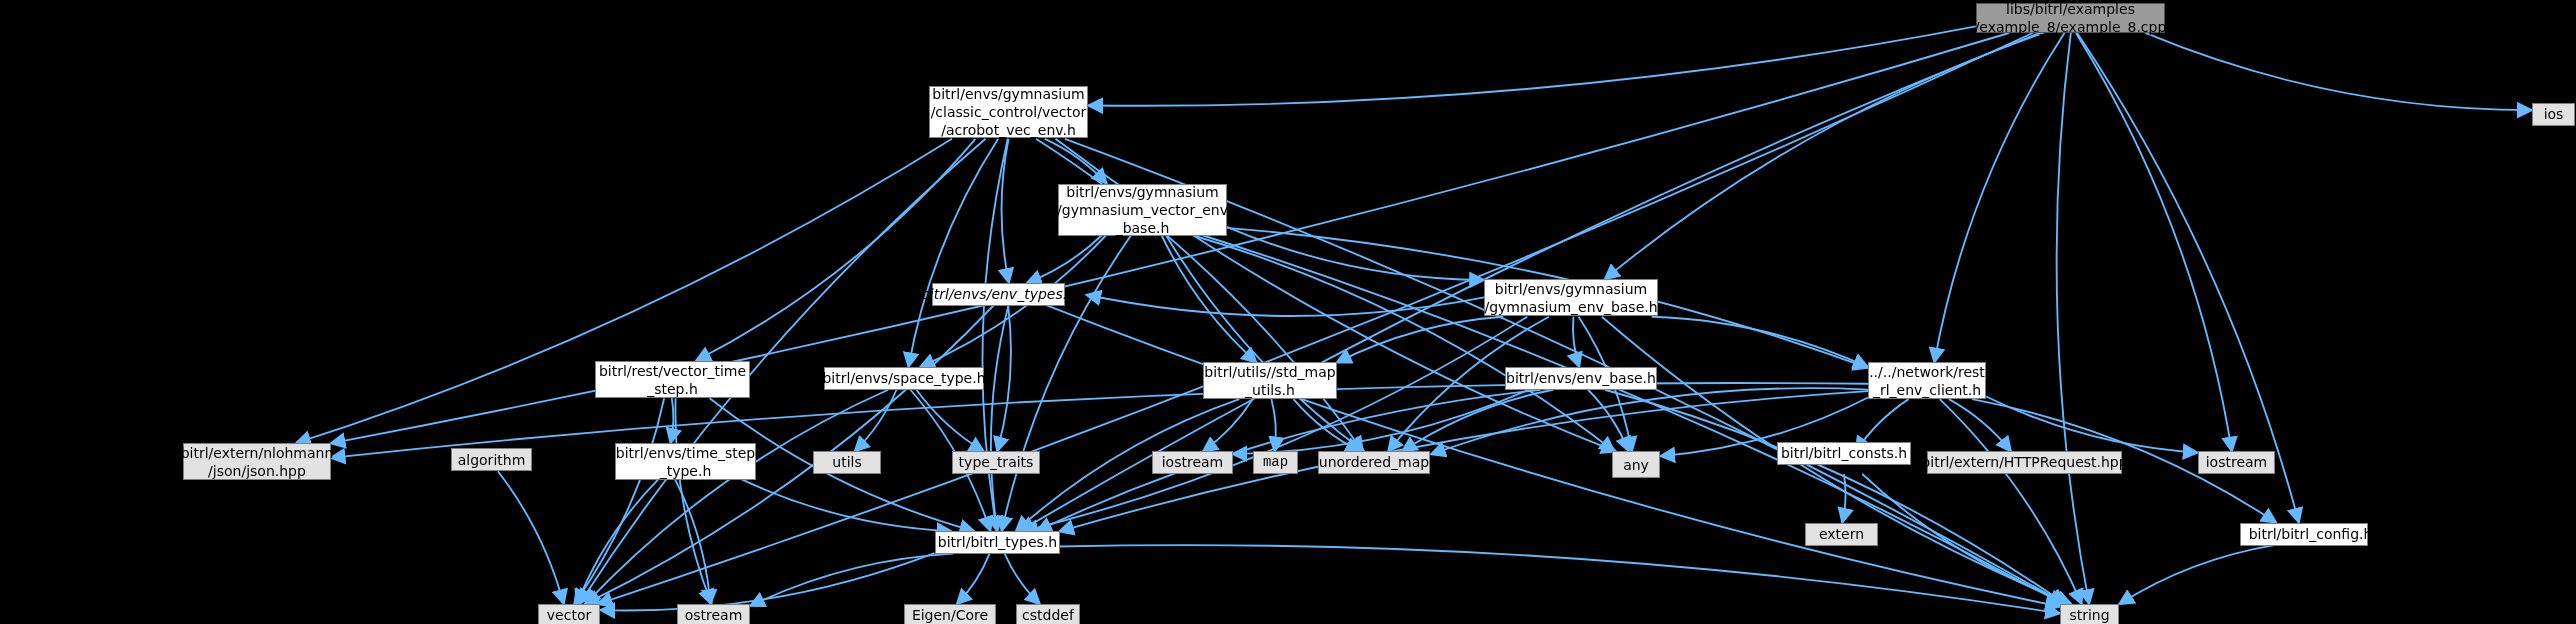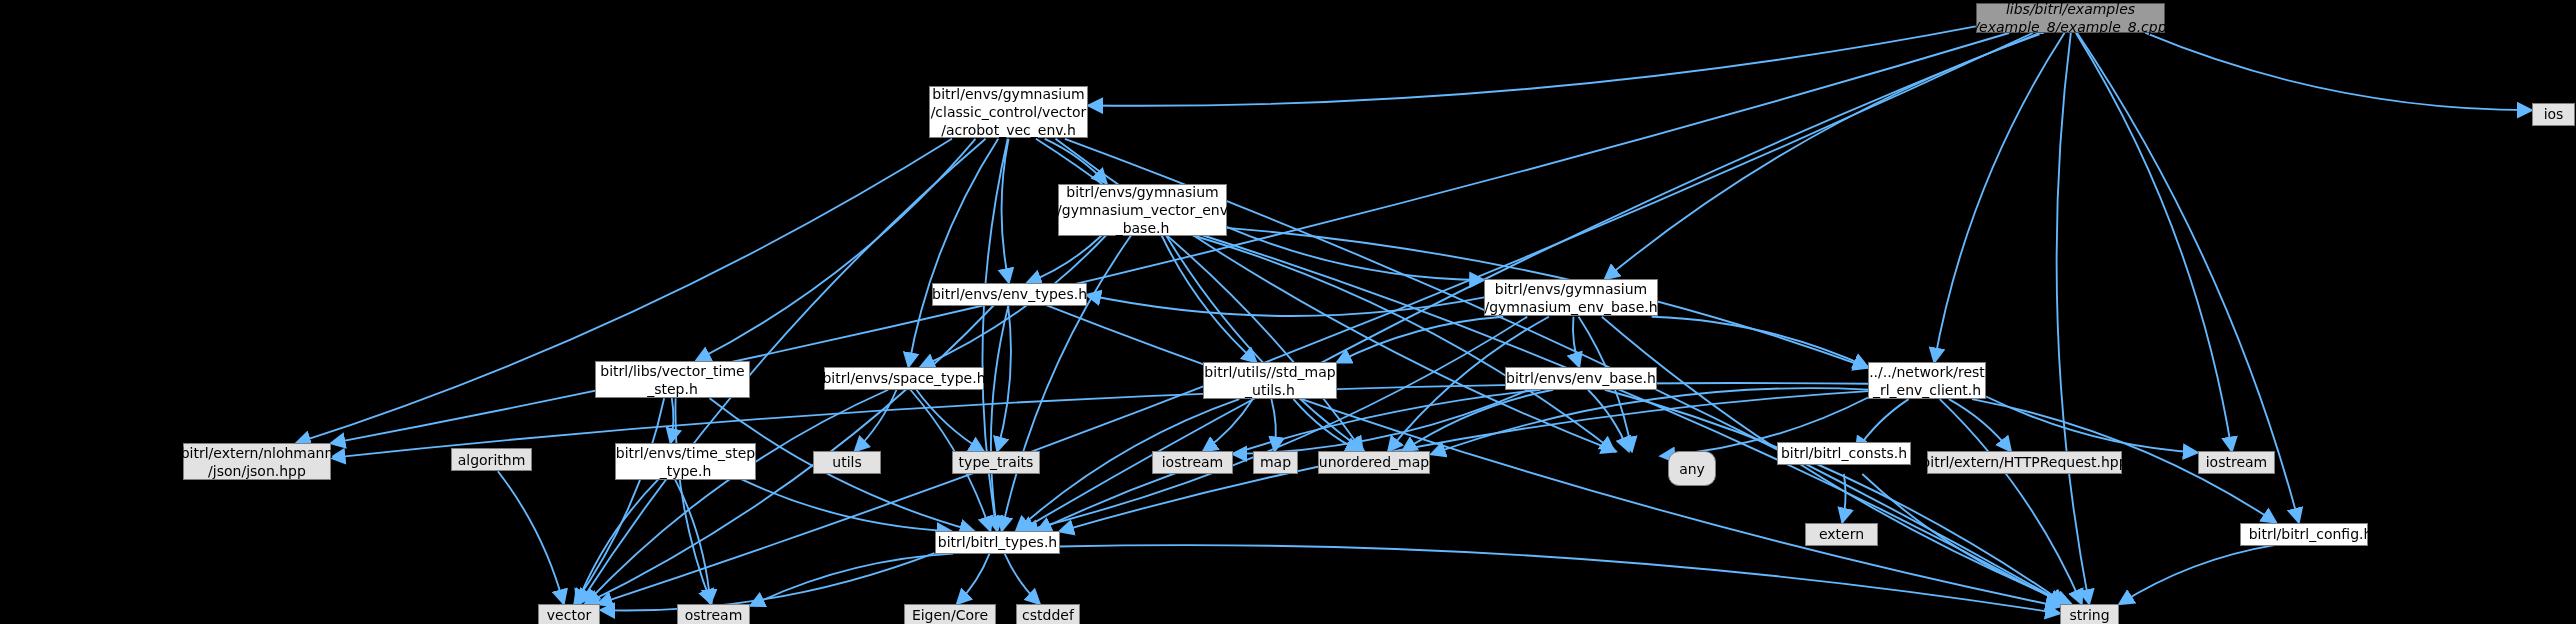--- a/index.html
+++ b/index.html
@@ -98,51 +98,51 @@
         <path d="M1056.7307692307693,591 Q1044.65,621.4961538461539 1021.7692307692307,645" stroke="#63b8ff" stroke-width="2" fill="none" marker-end="url(#ah)"></path>
         <path d="M1072.8846153846155,591 Q1086.35,621.7730769230769 1110.6153846153845,645" stroke="#63b8ff" stroke-width="2" fill="none" marker-end="url(#ah)"></path>
         <path d="M998,590.3625410733845 Q825.5998904709749,656.5619934282586 641,651.3614457831326" stroke="#63b8ff" stroke-width="2" fill="none" marker-end="url(#ah)"></path>
         <path d="M1017.9615384615385,591 Q903.88638906548,597.2757469802924 801,646.9438016528926" stroke="#63b8ff" stroke-width="2" fill="none" marker-end="url(#ah)"></path>
         <path d="M1131,583.4447300771208 Q1668.7010840483067,571.2765237024097 2200,654.8946015424165" stroke="#63b8ff" stroke-width="2" fill="none" marker-end="url(#ah)"></path>
         <path d="M2428.9137931034484,582 Q2339.6536214425537,596.9249962355068 2263,645.0327510917031" stroke="#63b8ff" stroke-width="2" fill="none" marker-end="url(#ah)"></path>
         <path d="M531.6936936936937,503 Q581.0738738738739,566.9639639639639 602.0540540540541,645" stroke="#63b8ff" stroke-width="2" fill="none" marker-end="url(#ah)"></path>
       </g>
   </svg>
   <div id="node-layer">
-      <div class="node root" style="left: 1976px; top: 2.8px; width: 189px; height: 30px; font-style: italic;">libs/bitrl/examples
+      <div class="node root" style="left: 1976px; top: 2.8px; width: 189px; height: 30px;">libs/bitrl/examples
 /example_8/example_8.cpp</div>
       <div class="node sys" style="left: 2532px; top: 103px; width: 43px; height: 22.5px;">ios</div>
       <div class="node " style="left: 929px; top: 86px; width: 159px; height: 52px;">bitrl/envs/gymnasium
 /classic_control/vector
 /acrobot_vec_env.h</div>
       <div class="node " style="left: 1058px; top: 184px; width: 169px; height: 52px;">bitrl/envs/gymnasium
 /gymnasium_vector_env
 _base.h</div>
-      <div class="node " style="left: 932px; top: 283px; width: 155px; height: 22.5px;">bitrl/envs/env_types.h</div>
+      <div class="node " style="left: 932px; top: 283px; width: 133px; height: 22.5px; font-style: italic;">bitrl/envs/env_types.h</div>
       <div class="node " style="left: 1484px; top: 279px; width: 174px; height: 37px;">bitrl/envs/gymnasium
 /gymnasium_env_base.h</div>
       <div class="node " style="left: 1868px; top: 362px; width: 118px; height: 37px;">../../network/rest
 _rl_env_client.h</div>
-      <div class="node " style="left: 595px; top: 361px; width: 155px; height: 37px;">bitrl/libs/vector_time
+      <div class="node " style="left: 595px; top: 361px; width: 155px; height: 37px;">bitrl/rest/vector_time
 _step.h</div>
       <div class="node " style="left: 824px; top: 367px; width: 160px; height: 22.5px;">bitrl/envs/space_type.h</div>
       <div class="node " style="left: 1203px; top: 362px; width: 134px; height: 37px;">bitrl/utils//std_map
 _utils.h</div>
       <div class="node " style="left: 1505px; top: 367px; width: 152px; height: 22.5px;">bitrl/envs/env_base.h</div>
       <div class="node sys" style="left: 183px; top: 443px; width: 148px; height: 37px;">bitrl/extern/nlohmann
 /json/json.hpp</div>
       <div class="node sys" style="left: 451px; top: 448px; width: 81px; height: 23.4px;">algorithm</div>
       <div class="node " style="left: 599px; top: 443px; width: 141px; height: 37px; margin-left: 16px;">bitrl/envs/time_step
 _type.h</div>
       <div class="node sys" style="left: 813px; top: 451px; width: 68px; height: 22.5px;">utils</div>
       <div class="node sys" style="left: 952px; top: 451px; width: 88px; height: 22.5px;">type_traits</div>
       <div class="node sys" style="left: 1152px; top: 451px; width: 81px; height: 22.5px;">iostream</div>
-      <div class="node sys" style="left: 1253px; top: 451px; width: 45px; height: 22.5px;">map</div>
+      <div class="node sys" style="left: 1253px; top: 451px; width: 45px; height: 22.5px; font-family: Liberation Mono, monospace;">map</div>
       <div class="node sys" style="left: 1318px; top: 451px; width: 112px; height: 22.5px;">unordered_map</div>
-      <div class="node sys" style="left: 1668px; top: 451px; width: 48px; height: 35px; border-radius: 11px;">any</div>
+      <div class="node sys" style="left: 1612px; top: 451px; width: 48px; height: 27px;">any</div>
       <div class="node " style="left: 1777px; top: 442px; width: 134px; height: 22.5px;">bitrl/bitrl_consts.h</div>
       <div class="node sys" style="left: 1927px; top: 451px; width: 195px; height: 22.5px;">bitrl/extern/HTTPRequest.hpp</div>
       <div class="node sys" style="left: 2198px; top: 451px; width: 77px; height: 22.5px;">iostream</div>
       <div class="node sys" style="left: 1805px; top: 523px; width: 73px; height: 22.5px;">extern</div>
       <div class="node " style="left: 935px; top: 531px; width: 125px; height: 22.5px;">bitrl/bitrl_types.h</div>
       <div class="node " style="left: 2240px; top: 523px; width: 128px; height: 22.5px; padding-left: 13px;">bitrl/bitrl_config.h</div>
       <div class="node sys" style="left: 538px; top: 604px; width: 62px; height: 22.5px;">vector</div>
       <div class="node sys" style="left: 677px; top: 604px; width: 73px; height: 22.5px;">ostream</div>
       <div class="node sys" style="left: 904px; top: 604px; width: 92px; height: 22.5px;">Eigen/Core</div>
       <div class="node sys" style="left: 1016px; top: 604px; width: 64px; height: 22.5px;">cstddef</div>

